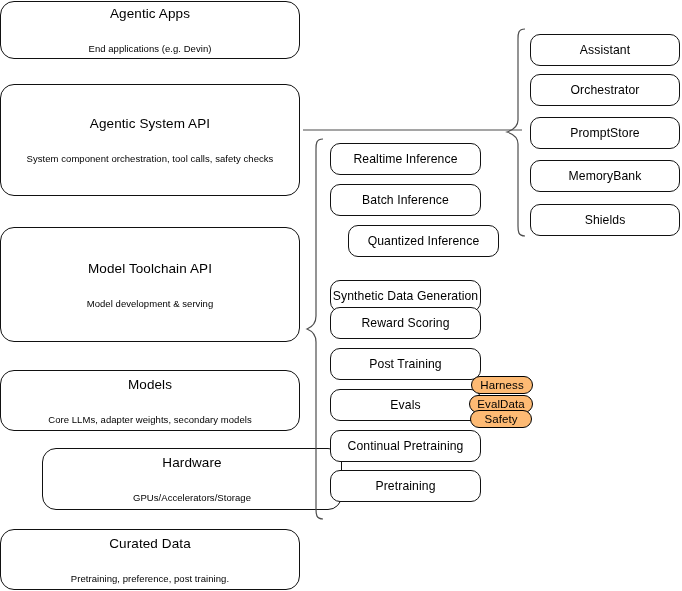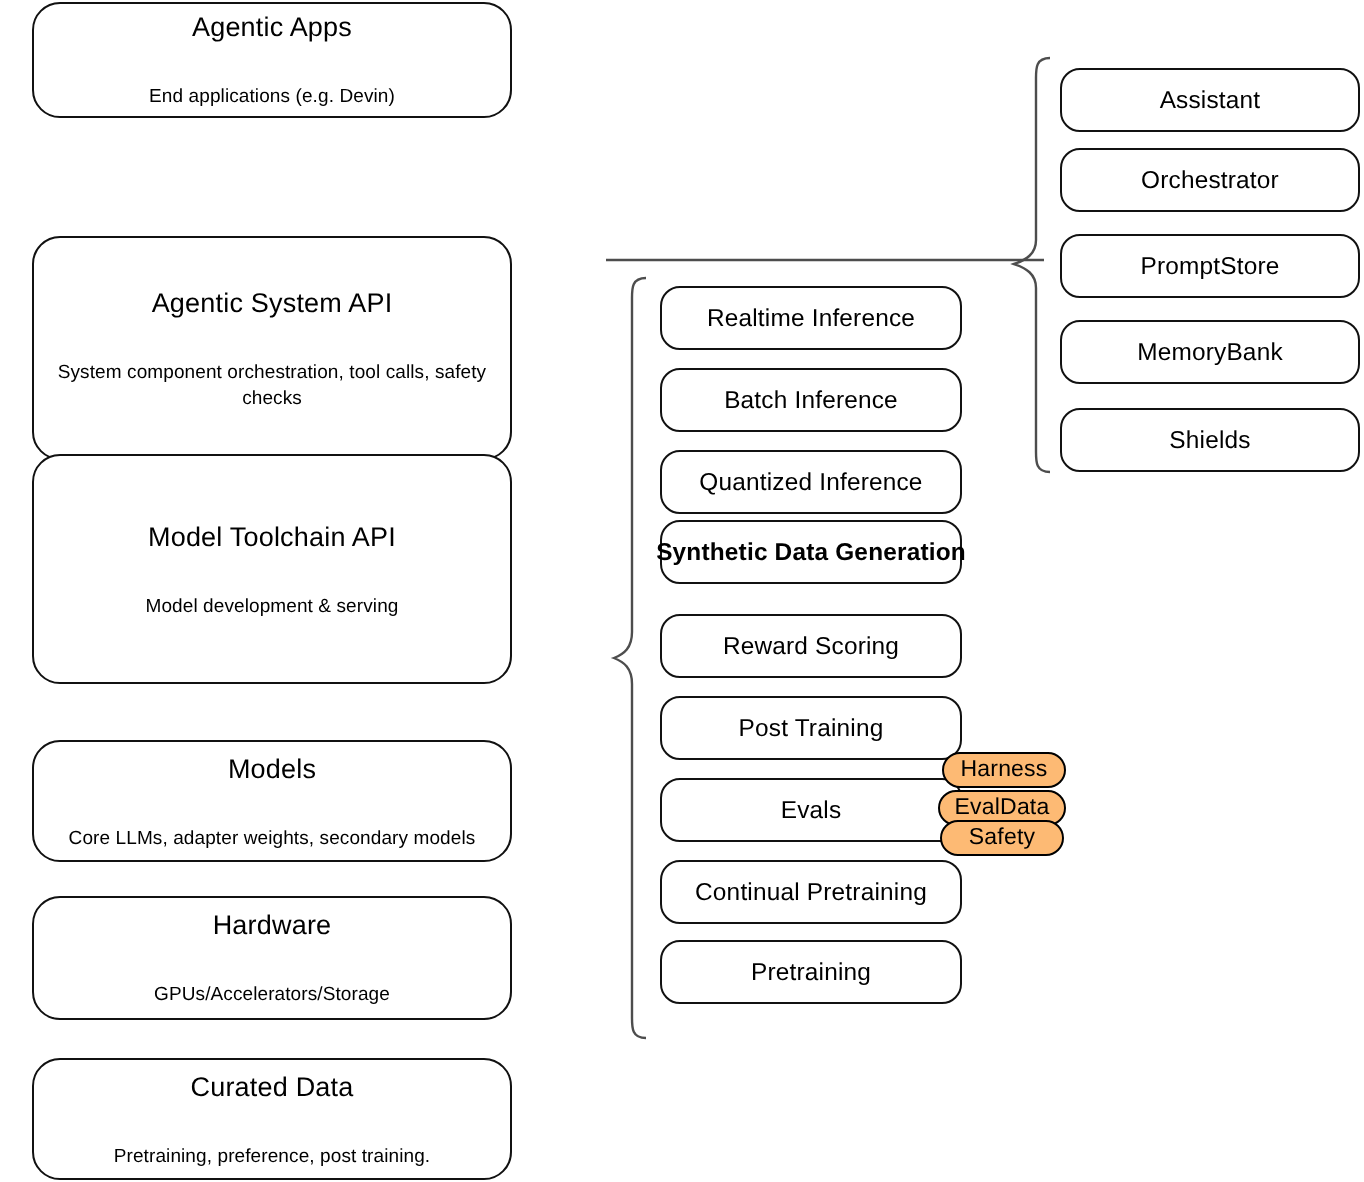--- a/index.html
+++ b/index.html
@@ -30,22 +30,22 @@
     display: flex;
     flex-direction: column;
     align-items: center;
     justify-content: center;
     text-align: center;
     color: #000000;
   }
 
   
   .layer-box {
-    left: 16px;
-    width: 240px;
+    left: 0;
+    width: 300px;
     border-radius: 14px;
     gap: 17px;
   }
   .layer-title {
     font-size: 13.5px;
     line-height: 17px;
     letter-spacing: 0.1px;
   }
   .layer-sub {
     font-size: 9.5px;
@@ -109,36 +109,36 @@
 </head>
 <body>
 
 <div id="canvas">
 
   <div class="box layer-box" style="top:1px;height:58px;">
     <div class="layer-title">Agentic Apps</div>
     <div class="layer-sub">End applications (e.g. Devin)</div>
   </div>
 
-  <div class="box layer-box" style="top:84px;height:112px;margin-top:34px;">
+  <div class="box layer-box" style="top:84px;height:112px;">
     <div class="layer-title">Agentic System API</div>
     <div class="layer-sub">System component orchestration, tool calls, safety checks</div>
   </div>
 
   <div class="box layer-box" style="top:227px;height:115px;">
     <div class="layer-title">Model Toolchain API</div>
     <div class="layer-sub">Model development &amp; serving</div>
   </div>
 
   <div class="box layer-box" style="top:370px;height:61px;">
     <div class="layer-title">Models</div>
     <div class="layer-sub">Core LLMs, adapter weights, secondary models</div>
   </div>
 
-  <div class="box layer-box" style="top:448px;height:62px;">
+  <div class="box layer-box" style="top:448px;height:62px;margin-left:42px;">
     <div class="layer-title">Hardware</div>
     <div class="layer-sub">GPUs/Accelerators/Storage</div>
   </div>
 
   <div class="box layer-box" style="top:529px;height:61px;">
     <div class="layer-title">Curated Data</div>
     <div class="layer-sub">Pretraining, preference, post training.</div>
   </div>
 
   <div class="connector" style="left:303px;top:124px;width:225px;height:12px;">
@@ -170,24 +170,24 @@
                C12,203 12,208 19,208"></path>
     </svg>
   </div>
 
   <div class="box leaf-box mid-box" style="top:143px;">
     <span class="leaf-label">Realtime Inference</span>
   </div>
   <div class="box leaf-box mid-box" style="top:184px;">
     <span class="leaf-label">Batch Inference</span>
   </div>
-  <div class="box leaf-box mid-box" style="top:225px;">
+  <div class="box leaf-box mid-box" style="top:225px;margin-left:18px;">
     <span class="leaf-label">Quantized Inference</span>
   </div>
-  <div class="box leaf-box mid-box" style="top:260px;font-weight:bold;">
+  <div class="box leaf-box mid-box" style="top:280px;">
     <span class="leaf-label">Synthetic Data Generation</span>
   </div>
   <div class="box leaf-box mid-box" style="top:307px;">
     <span class="leaf-label">Reward Scoring</span>
   </div>
   <div class="box leaf-box mid-box" style="top:348px;">
     <span class="leaf-label">Post Training</span>
   </div>
   <div class="box leaf-box mid-box" style="top:389px;">
     <span class="leaf-label">Evals</span>

